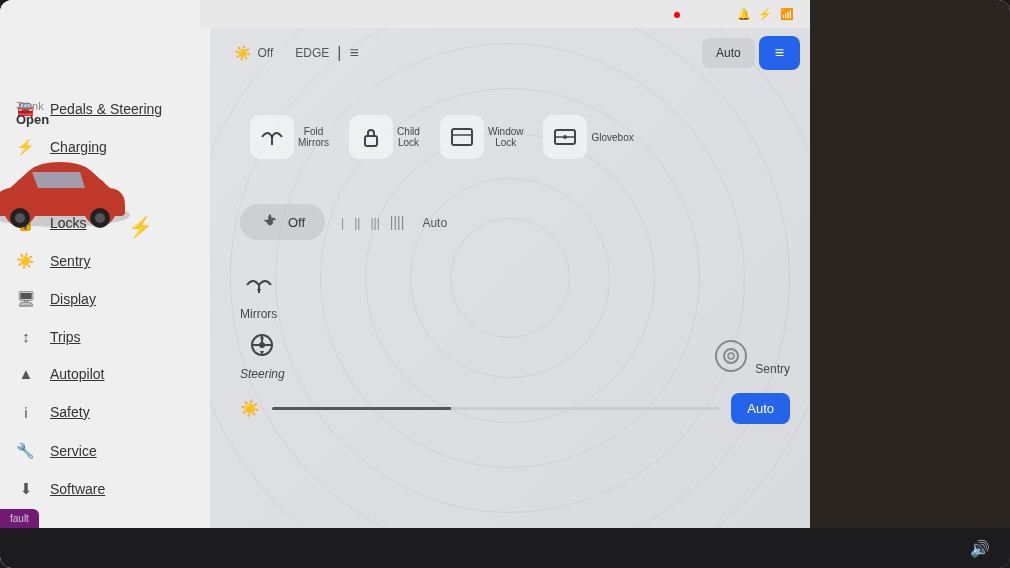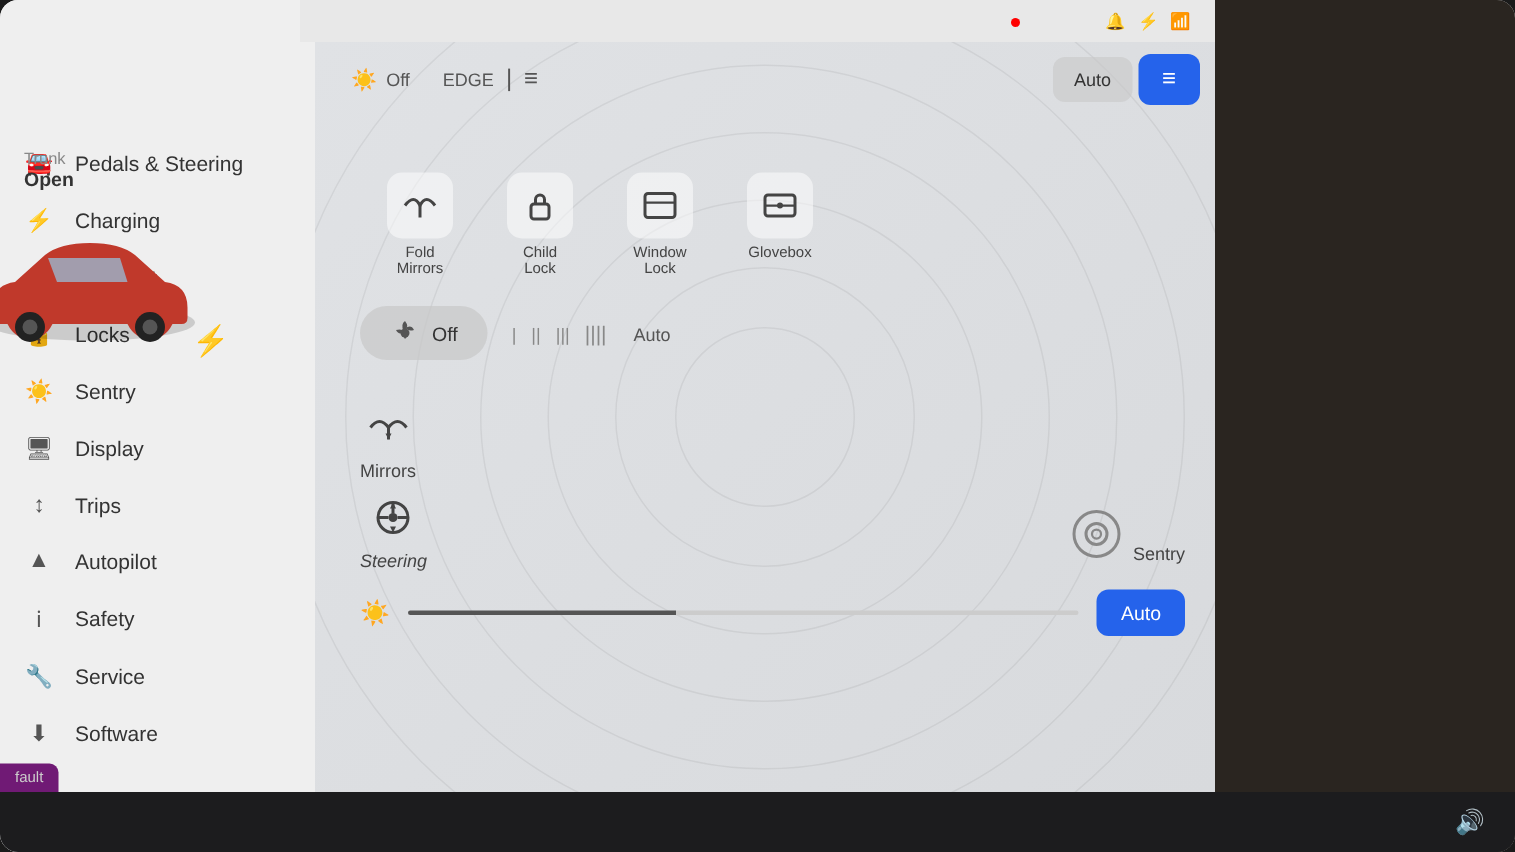--- a/index.html
+++ b/index.html
@@ -129,20 +129,21 @@
       text-align: center;
       font-size: 15px;
       color: #555;
       flex-shrink: 0;
     }
 
     .nav-label {
       font-size: 14px;
       color: #333;
       font-weight: 400;
+      text-decoration: underline;
     }
 
     
     .main-content {
       position: absolute;
       top: 28px; left: 210px; right: 200px;
       bottom: 40px;
       background: #e8e9ea;
       background: linear-gradient(135deg, #e0e2e5 0%, #d8dadd 100%);
       overflow: hidden;
@@ -208,21 +209,21 @@
       display: flex;
       gap: 20px;
       margin: 12px 0;
       align-items: flex-start;
       justify-content: flex-start;
       padding-left: 20px;
     }
 
     .icon-btn {
       display: flex;
-      flex-direction: column;
+      flex-direction: row;
       align-items: center;
       gap: 4px;
       cursor: pointer;
       min-width: 60px;
     }
 
     .icon-circle {
       width: 44px; height: 44px;
       background: rgba(255,255,255,0.5);
       border-radius: 10px;

